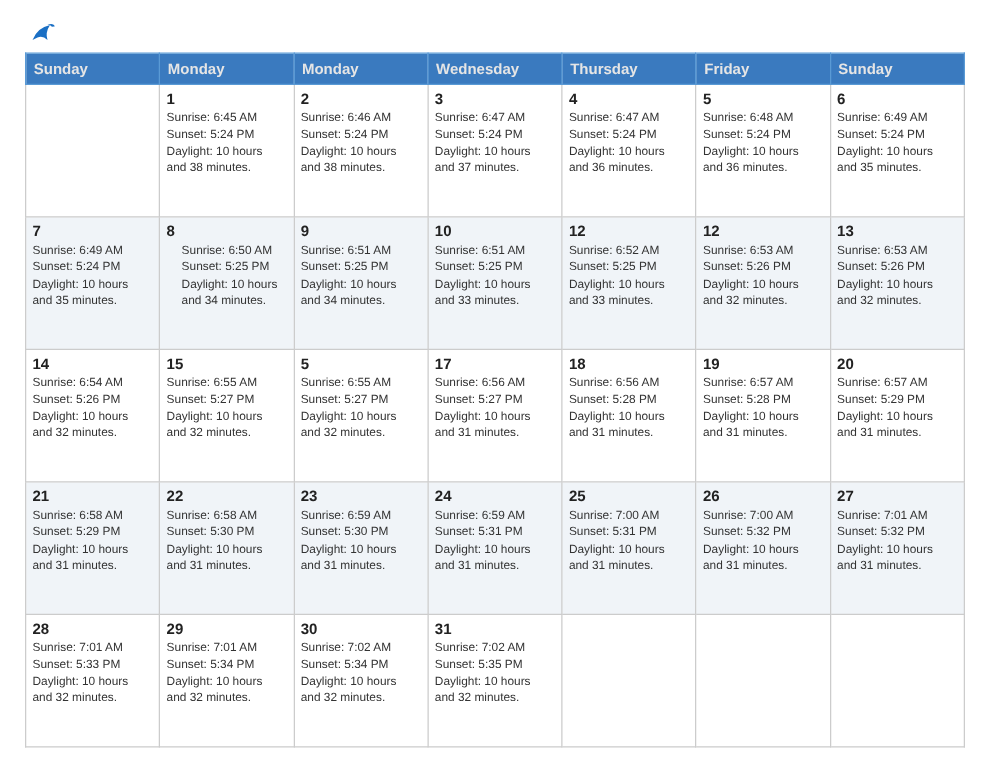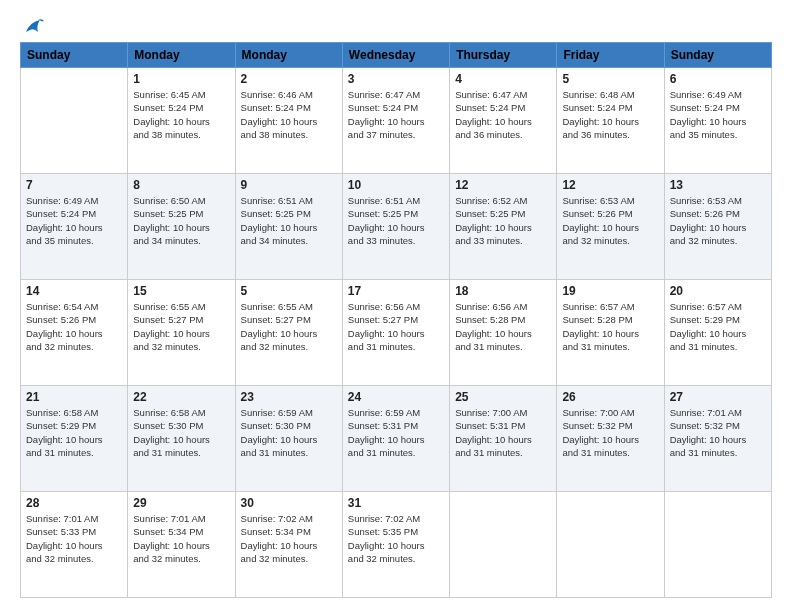--- a/index.html
+++ b/index.html
@@ -40,21 +40,21 @@
       font-size: 15px;
       color: #444;
     }
     .calendar {
       width: 100%;
       border-collapse: collapse;
       flex: 1;
     }
     .calendar th {
       background: #3a7abf;
-      color: #000000;
+      color: #e5e5e5;
       font-size: 12px;
       font-weight: bold;
       padding: 5px 6px;
       text-align: left;
       border: 1px solid #5a9ad5;
     }
     .calendar td {
       border: 1px solid #ccc;
       vertical-align: top;
       padding: 4px 5px;
@@ -167,21 +167,21 @@
         <tr class="row-shaded">
           <td>
             <span class="day-num">7</span>
             <div class="day-info" style="white-space: pre-line;">Sunrise: 6:49 AM
 Sunset: 5:24 PM
 Daylight: 10 hours
 and 35 minutes.</div>
           </td>
           <td>
             <span class="day-num">8</span>
-            <div class="day-info" style="white-space: pre-line;">Sunrise: 6:50 AM
+            <div class="day-info" style="white-space: pre-line; margin-left: 12px;">Sunrise: 6:50 AM
 Sunset: 5:25 PM
 Daylight: 10 hours
 and 34 minutes.</div>
           </td>
           <td>
             <span class="day-num">9</span>
             <div class="day-info" style="white-space: pre-line;">Sunrise: 6:51 AM
 Sunset: 5:25 PM
 Daylight: 10 hours
 and 34 minutes.</div>

